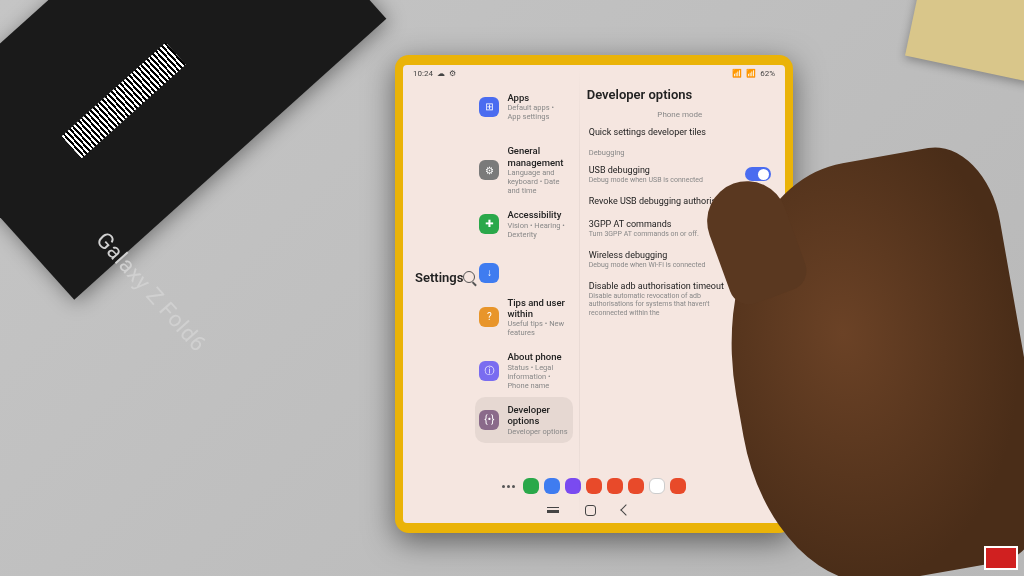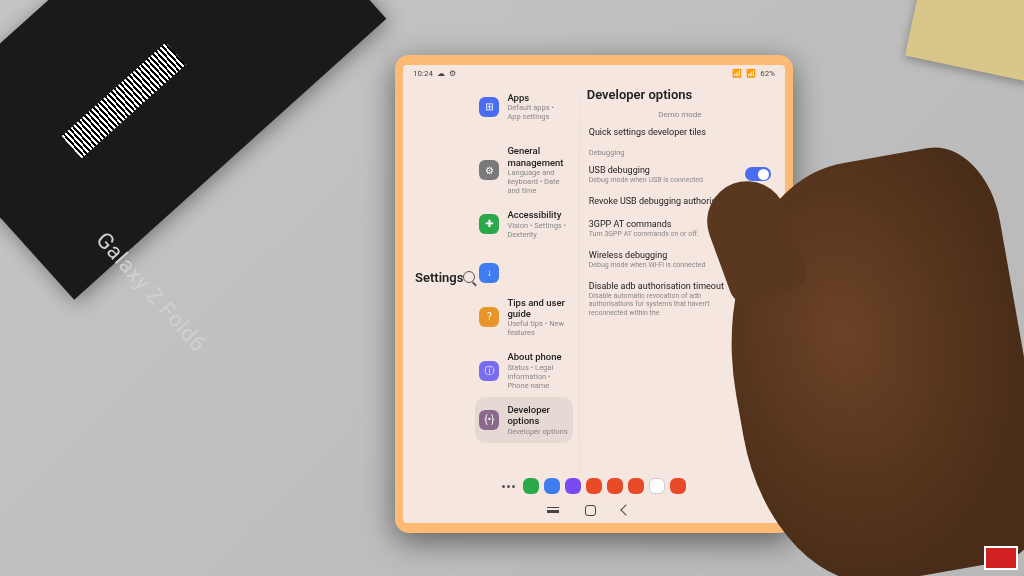--- a/index.html
+++ b/index.html
@@ -82,21 +82,21 @@
     border: 2px solid #fff;
     z-index: 30;
   }
   
   .device {
     position: absolute;
     left: 395px;
     top: 55px;
     width: 398px;
     height: 478px;
-    background: #fdba74;
+    background: #eab308;
     border-radius: 14px;
     box-shadow: 0 8px 30px rgba(0,0,0,0.5);
     padding: 10px 8px;
     z-index: 10;
   }
   .screen {
     width: 100%;
     height: 100%;
     background: #f5e6e0;
     border-radius: 4px;
@@ -361,31 +361,31 @@
               <div class="icon-bubble" style="background: rgb(122, 122, 122);">⚙</div>
               <div class="txt">
                 <div class="title">General management</div>
                 <div class="sub">Language and keyboard • Date and time</div>
               </div>
             </div>
             <div class="settings-item">
               <div class="icon-bubble" style="background: rgb(42, 168, 74);">✚</div>
               <div class="txt">
                 <div class="title">Accessibility</div>
-                <div class="sub">Vision • Settings • Dexterity</div>
+                <div class="sub">Vision • Hearing • Dexterity</div>
               </div>
             </div>
             <div style="height: 10px;"></div>
             <div class="settings-item">
               <div class="icon-bubble" style="background: rgb(63, 124, 240);">↓</div>
             </div>
             <div class="settings-item">
               <div class="icon-bubble" style="background: rgb(232, 149, 42);">?</div>
               <div class="txt">
-                <div class="title">Tips and user guide</div>
+                <div class="title">Tips and user within</div>
                 <div class="sub">Useful tips • New features</div>
               </div>
             </div>
             <div class="settings-item">
               <div class="icon-bubble" style="background: rgb(122, 108, 240);">ⓘ</div>
               <div class="txt">
                 <div class="title">About phone</div>
                 <div class="sub">Status • Legal information • Phone name</div>
               </div>
             </div>
@@ -397,21 +397,21 @@
               </div>
             </div>
           </div>
       </div>
 
       <div class="right-panel">
         <div class="panel-header">
           <div class="panel-title">Developer options</div>
         </div>
         <div class="dev-list" id="dev-list">
-            <div class="cut-top">Demo mode</div>
+            <div class="cut-top">Phone mode</div>
             <div class="dev-item">
               <div class="txt">
                 <div class="title">Quick settings developer tiles</div>
               </div>
             </div>
             <div class="section-label">Debugging</div>
             <div class="dev-item">
               <div class="txt">
                 <div class="title">USB debugging</div>
                 <div class="sub">Debug mode when USB is connected</div>

